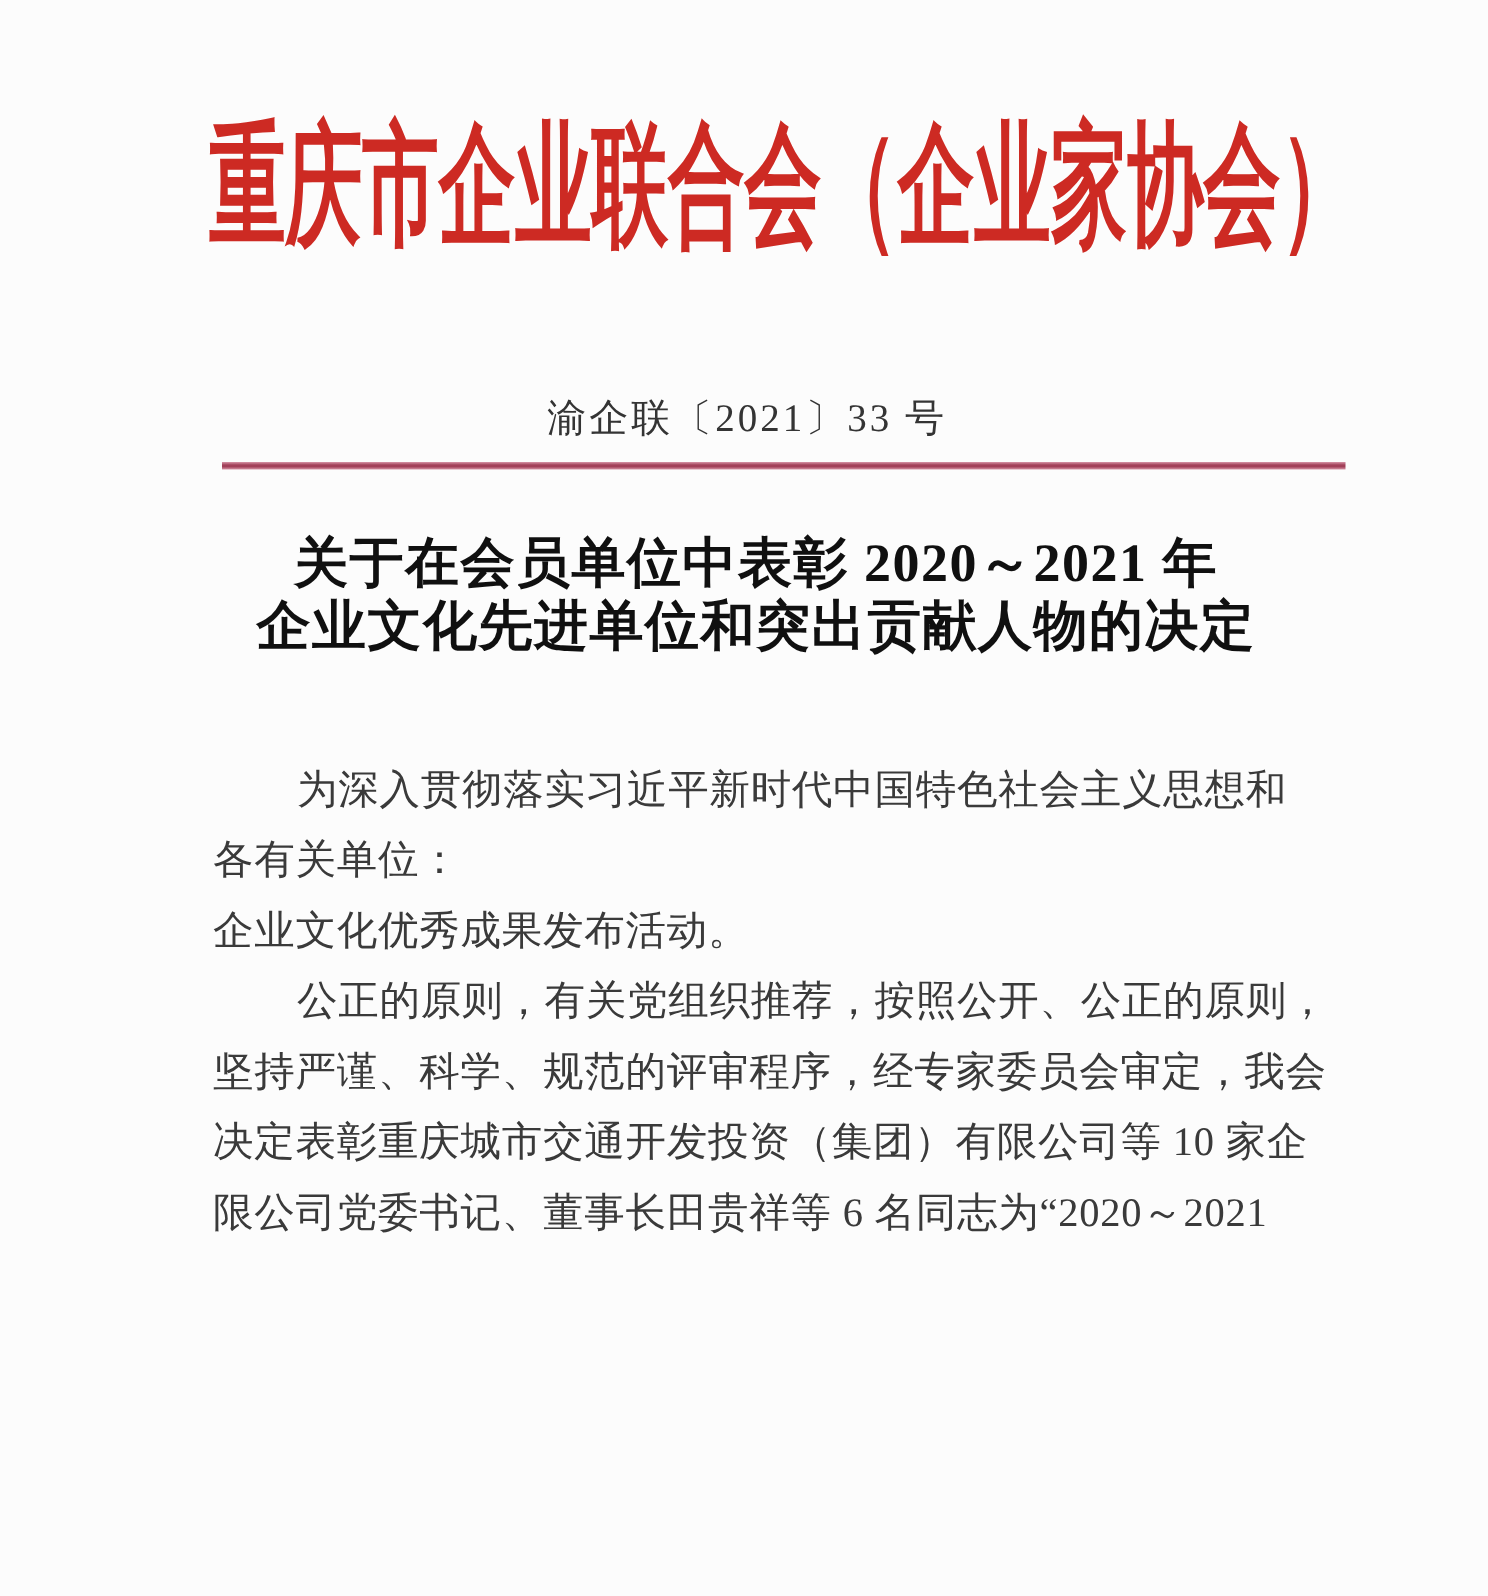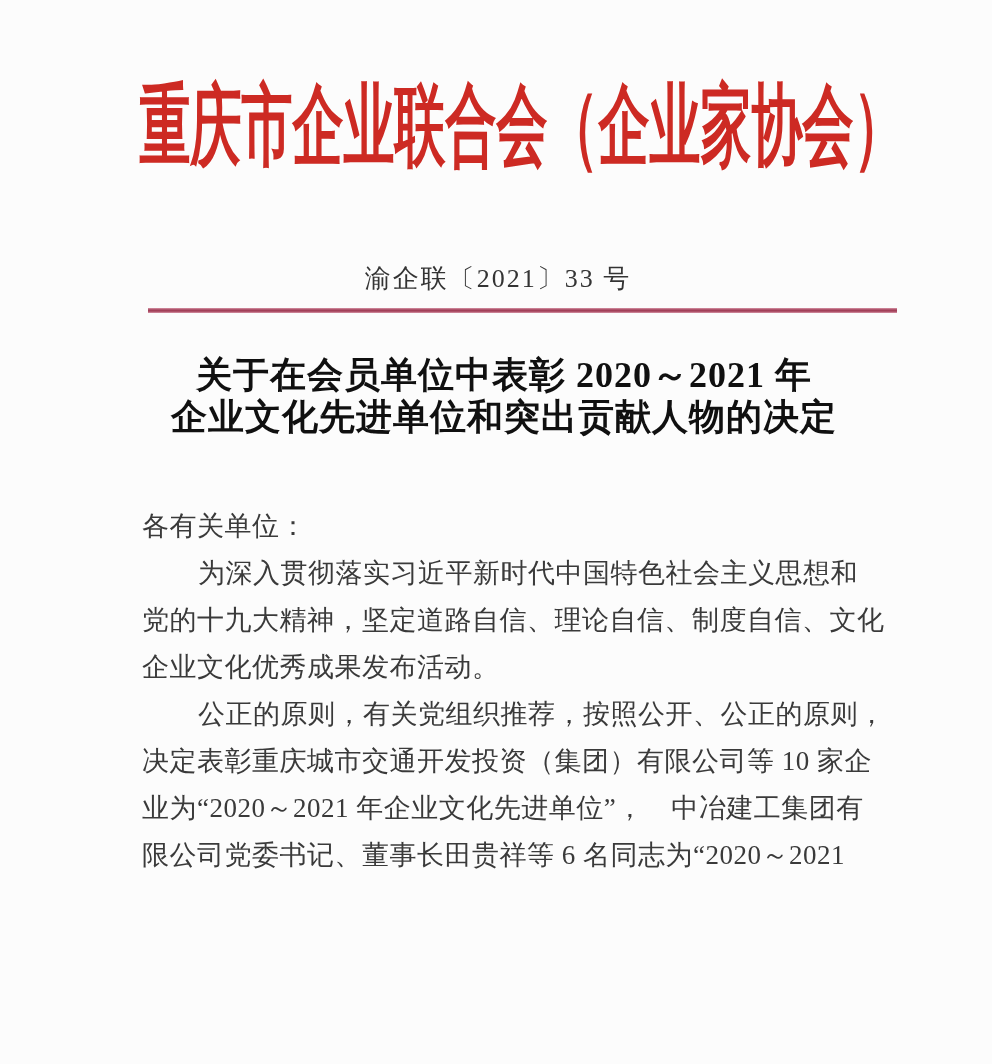--- a/index.html
+++ b/index.html
@@ -103,23 +103,22 @@
   <div class="doc-number">渝企联〔2021〕33 号</div>
 
   <div class="red-rule"></div>
 
   <div class="doc-title">
     <div class="title-line">关于在会员单位中表彰 2020～2021 年</div>
     <div class="title-line">企业文化先进单位和突出贡献人物的决定</div>
   </div>
 
   <div class="body-block">
+    <div class="body-line indent">为深入贯彻落实习近平新时代中国特色社会主义思想和</div>
     <div class="body-line">各有关单位：</div>
-    <div class="body-line indent">为深入贯彻落实习近平新时代中国特色社会主义思想和</div>
-    <div class="body-line">党的十九大精神，坚定道路自信、理论自信、制度自信、文化</div>
     <div class="body-line">企业文化优秀成果发布活动。</div>
     <div class="body-line indent">公正的原则，有关党组织推荐，按照公开、公正的原则，</div>
+    <div class="body-line">坚持严谨、科学、规范的评审程序，经专家委员会审定，我会</div>
     <div class="body-line">决定表彰重庆城市交通开发投资（集团）有限公司等 10 家企</div>
-    <div class="body-line">业为“2020～2021 年企业文化先进单位”，　中冶建工集团有</div>
     <div class="body-line">限公司党委书记、董事长田贵祥等 6 名同志为“2020～2021</div>
   </div>
 
 </div>
 
 </body></html>

